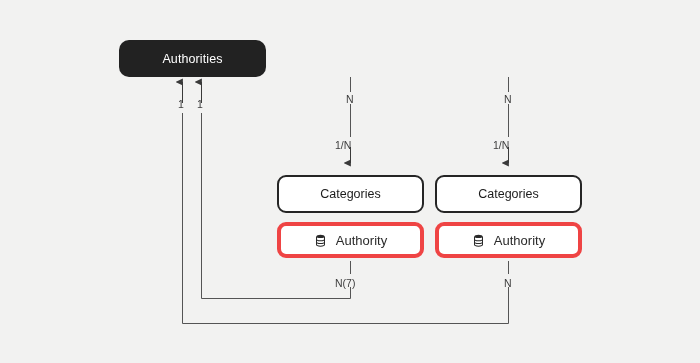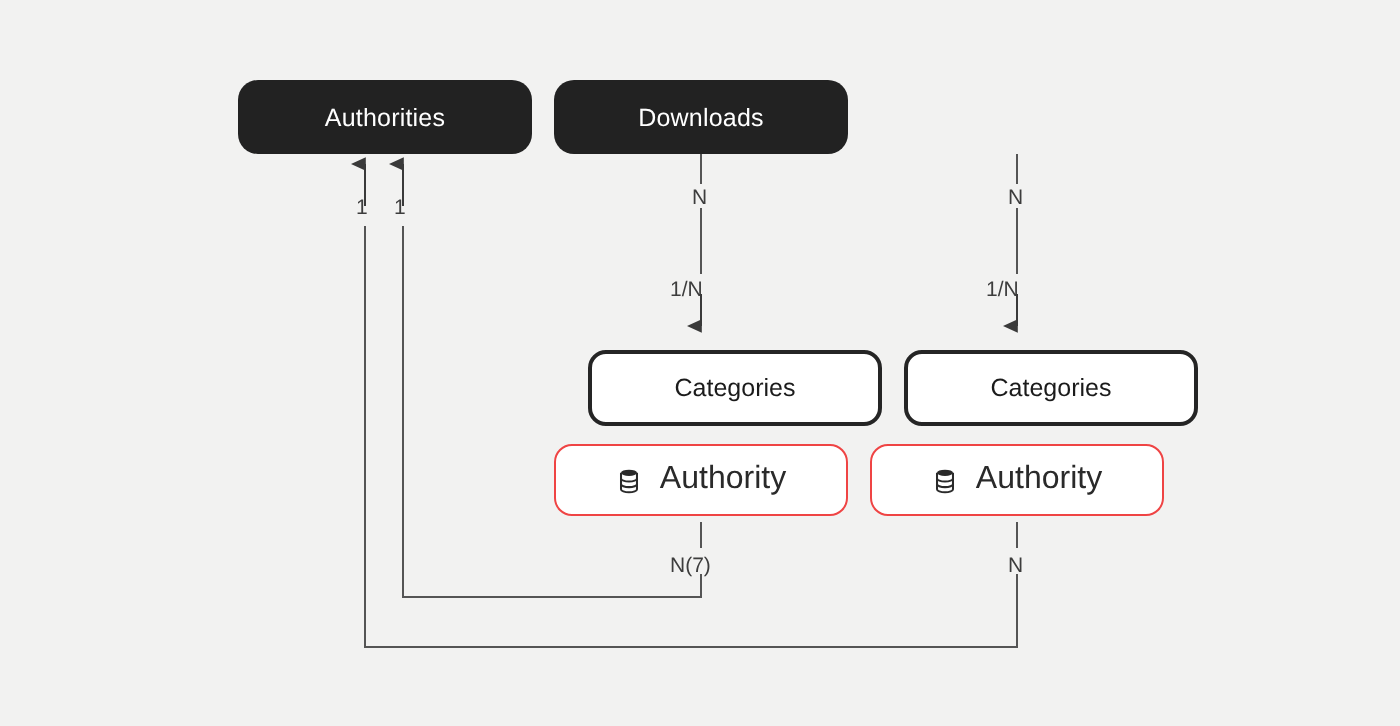--- a/index.html
+++ b/index.html
@@ -26,31 +26,30 @@
   .group{position:absolute;}
   .cat-box{
     position:absolute;
     background:#ffffff;
     border:2px solid #252525;
     border-radius:9px;
     display:flex;align-items:center;justify-content:center;
     color:#1b1b1b;
     font-size:12.5px;
     box-sizing:border-box;
-    margin-left:17px;
   }
   .attr-box{
     position:absolute;
     background:#ffffff;
-    border:1px solid #ef4444;
+    border:4px solid #ef4444;
     border-radius:9px;
     display:flex;align-items:center;justify-content:center;
     gap:9px;
     color:#2a2a2a;
-    font-size:16px;
+    font-size:13px;
     box-sizing:border-box;
   }
   .db-icon{display:inline-flex;align-items:center;justify-content:center;width:13px;height:13px;}
   .edge-label{
     position:absolute;
     font-size:10.5px;
     color:#3d3d3d;
     white-space:nowrap;
     line-height:1;
   }
@@ -86,23 +85,20 @@
 
       <line x1="508.5" y1="261" x2="508.5" y2="274"></line>
       <path d="M508.5 287 L508.5 323.5 L182.5 323.5 L182.5 113"></path>
       <line x1="182.5" y1="103" x2="182.5" y2="82" stroke="#3a3a3a" marker-end="url(#arrow-up)"></line>
     </g>
   </svg>
 
   <div class="node-box" style="left:119px;top:40px;width:147px;height:37px;">
     <span>Authorities</span>
   </div>
-  <div class="node-box" style="left:277px;top:40px;width:147px;height:37px;">
-    <span>Downloads</span>
-  </div>
 
   <div class="group" style="left:277px;top:175px;">
     <div class="cat-box" style="left:0;top:0;width:147px;height:38px;">
       <span>Categories</span>
     </div>
     <div class="attr-box" style="left:0;top:47px;width:147px;height:36px;">
       <span class="db-icon">
         <svg viewBox="0 0 14 14" width="13" height="13" fill="none" stroke="#2a2a2a" stroke-width="1.1">
           <ellipse cx="7" cy="2.6" rx="4.3" ry="1.7" fill="#2a2a2a" stroke="none"></ellipse>
           <path d="M2.7 2.6 v8.8 c0 .95 1.92 1.7 4.3 1.7 s4.3 -.75 4.3 -1.7 v-8.8"></path>

